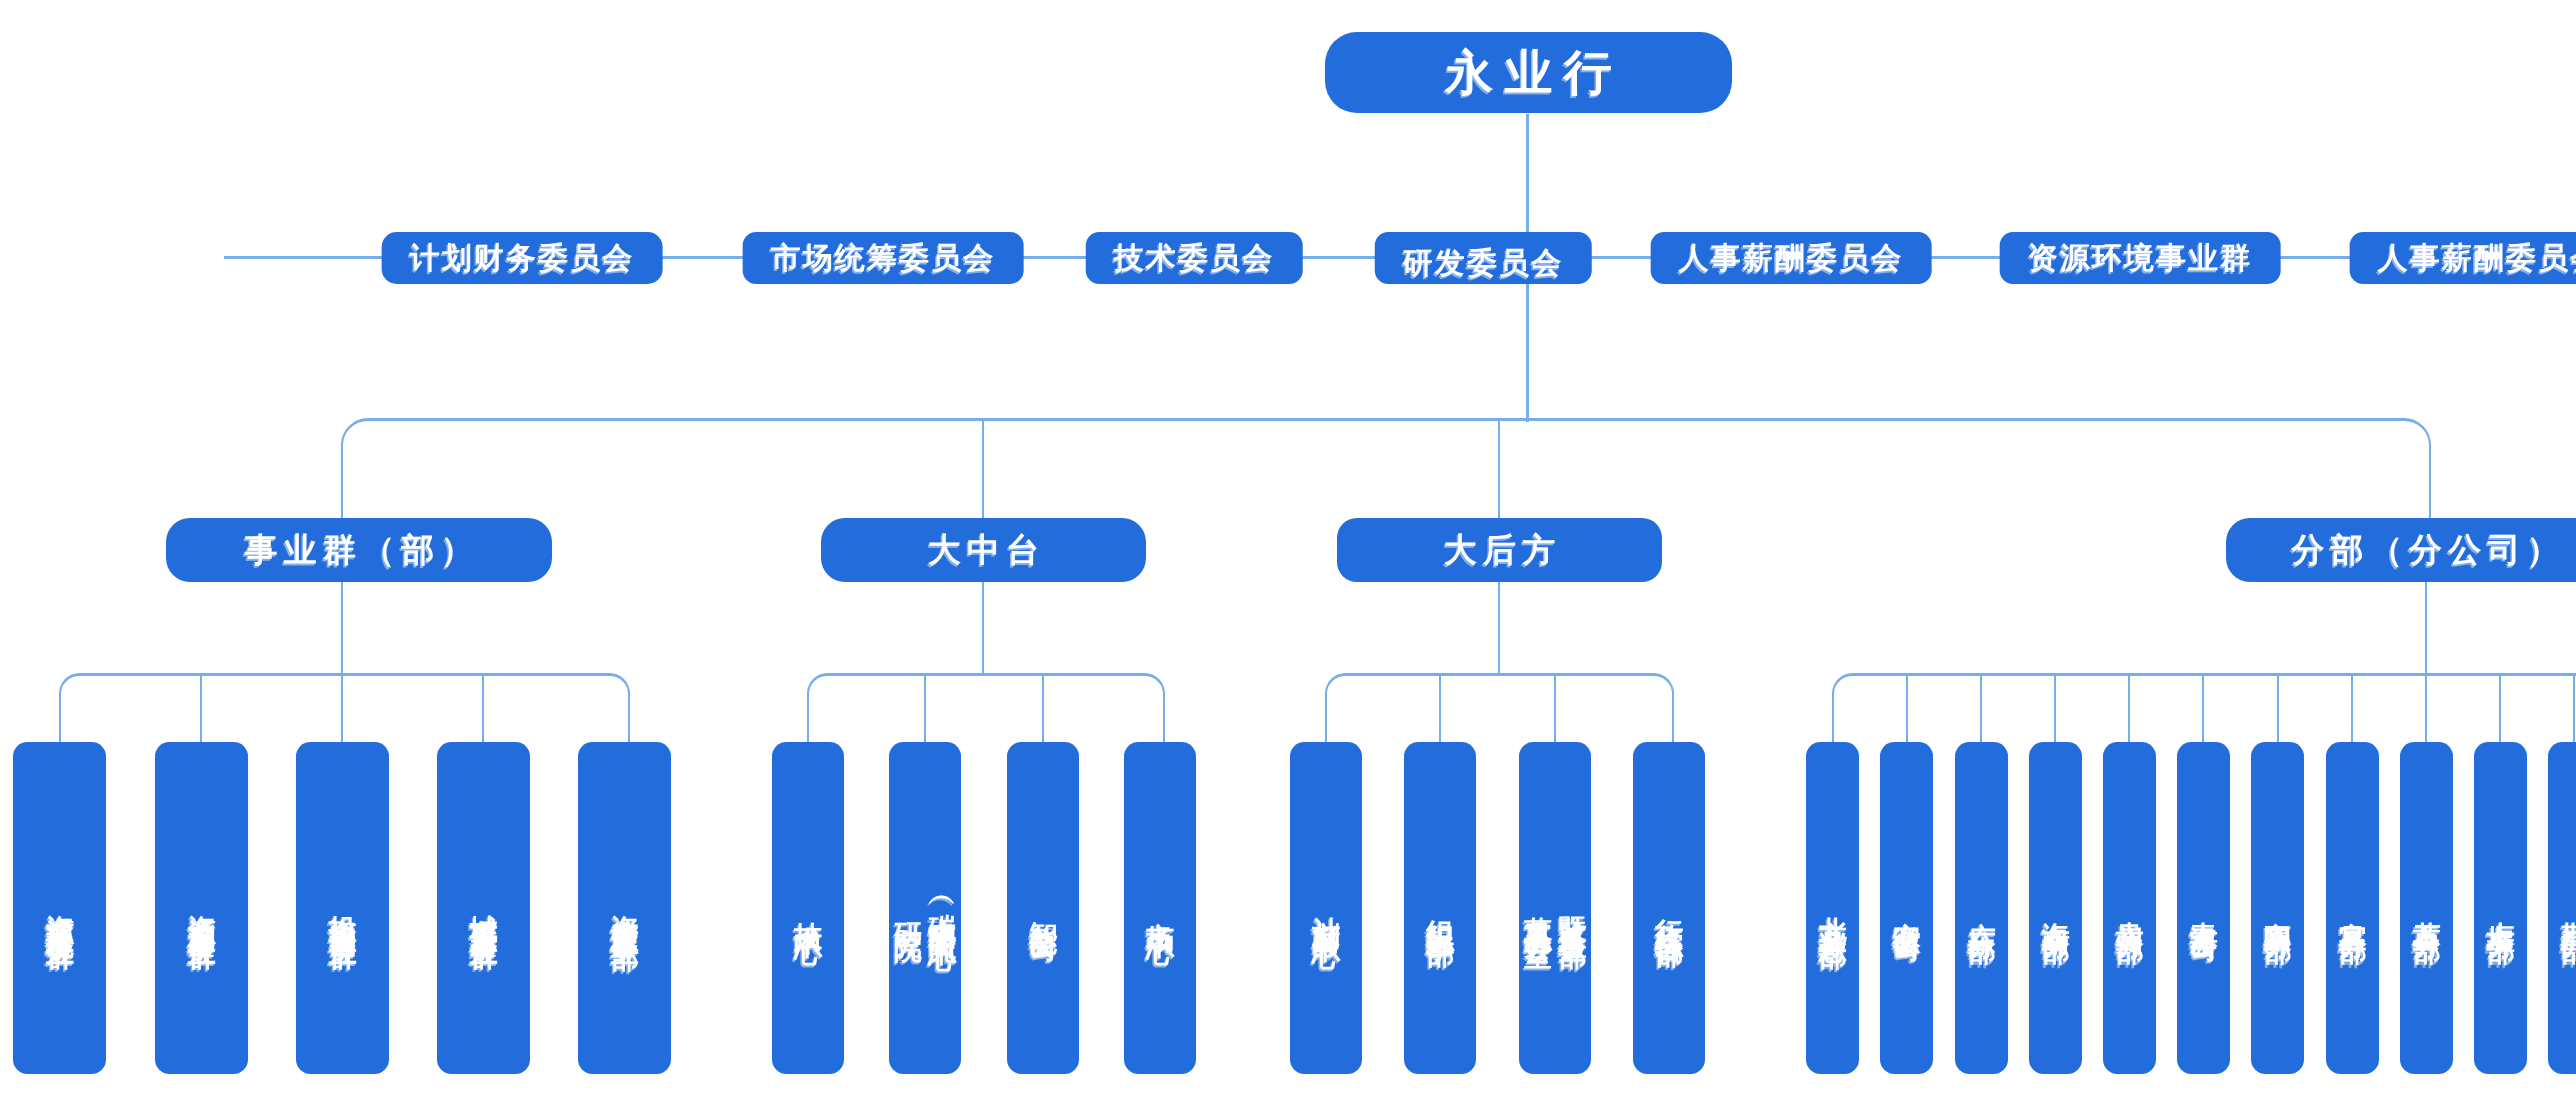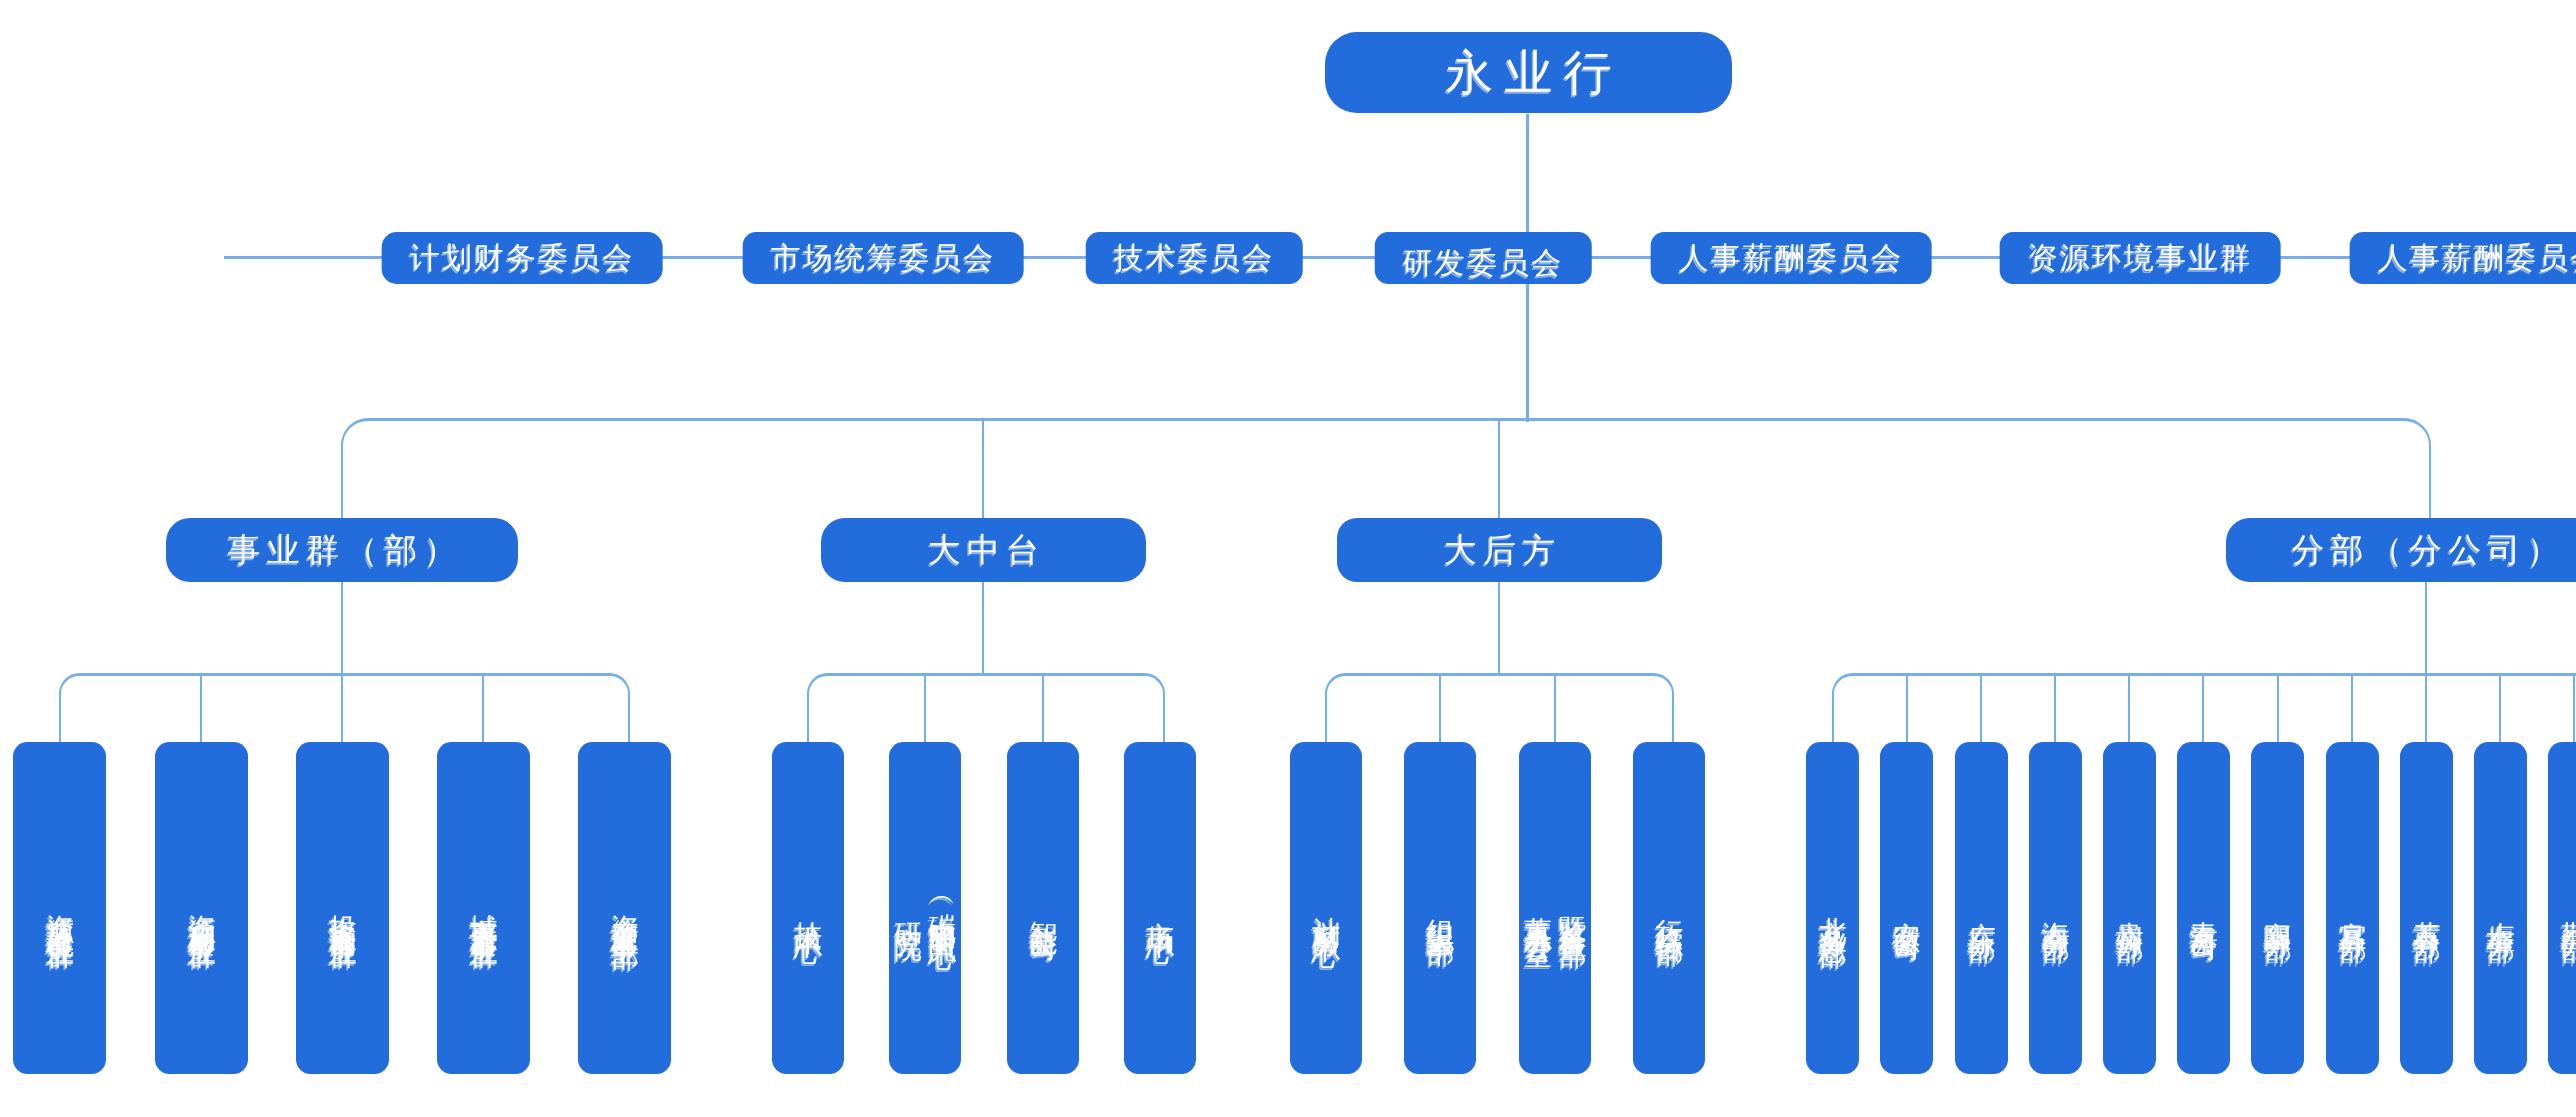--- a/index.html
+++ b/index.html
@@ -30,21 +30,21 @@
     border-right: 2.1px solid #76AEE9;
     border-radius: 27px 27px 0 0;
     z-index: 1;
     background: transparent;
   }
   
   .node {
     position: absolute;
     background: #236CDC;
     color: #ffffff;
-    font-weight: normal;
+    font-weight: bold;
     z-index: 2;
     display: flex;
     align-items: center;
     justify-content: center;
     white-space: nowrap;
     box-sizing: border-box;
     text-shadow: -1.5px 2.1px 0 rgba(188,213,244,0.65);
   }
   .root-node {
     height: 81px;
@@ -135,21 +135,21 @@
     </div>
     <div class="node committee-node" style="left: 1791px; top: 232px; transform: translateX(-50%);">
       <span>人事薪酬委员会</span>
     </div>
     <div class="node committee-node" style="left: 2140px; top: 232px; transform: translateX(-50%);">
       <span>资源环境事业群</span>
     </div>
     <div class="node committee-node" style="left: 2490px; top: 232px; transform: translateX(-50%);">
       <span>人事薪酬委员会</span>
     </div>
-    <div class="node group-node" style="left: 166px; top: 518px; width: 352px;">
+    <div class="node group-node" style="left: 166px; top: 518px; width: 386px;">
       <span>事业群（部）</span>
     </div>
     <div class="node leaf-node" style="left: 13.4px; width: 93px;">
       <span class="vcol">资源环境事业群</span>
     </div>
     <div class="node leaf-node" style="left: 155px; width: 93px;">
       <span class="vcol">资源利用事业群</span>
     </div>
     <div class="node leaf-node" style="left: 296px; width: 93px;">
       <span class="vcol">投资咨询事业群</span>

